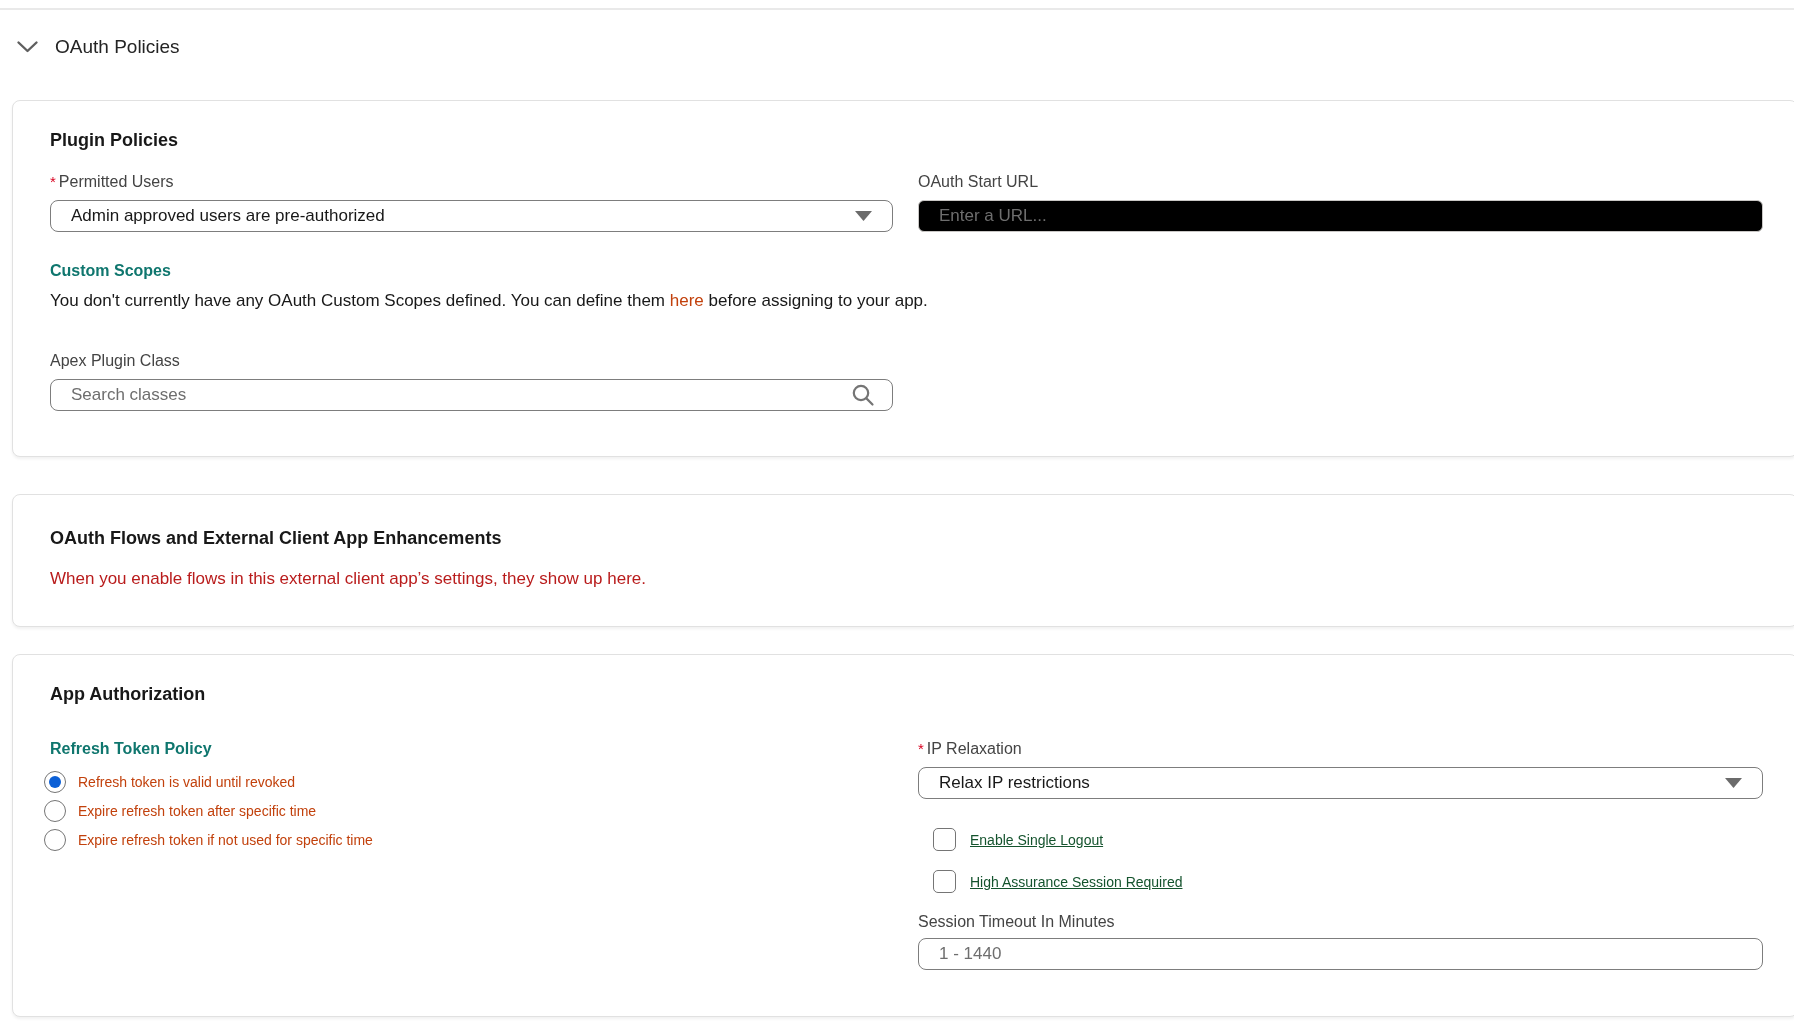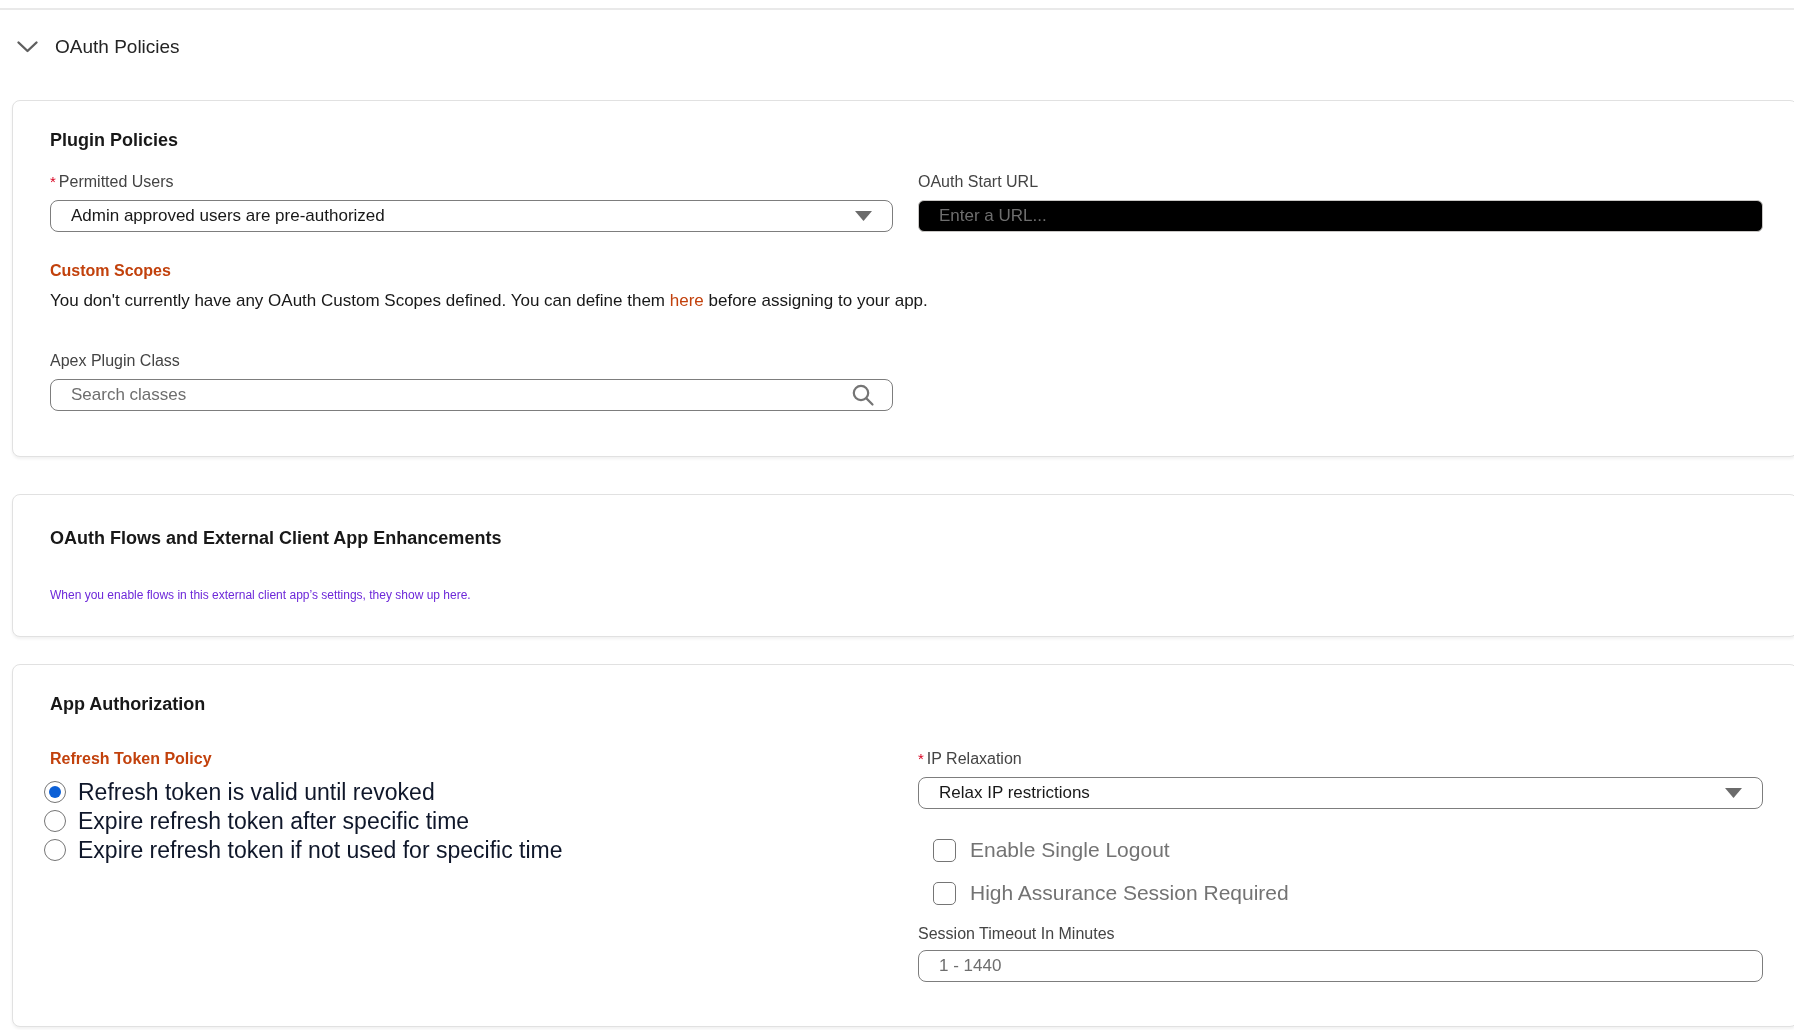--- a/index.html
+++ b/index.html
@@ -35,21 +35,21 @@
     border-radius: 8px;
     background: #fff;
     box-shadow: 0 2px 3px rgba(0,0,0,0.06);
     padding: 29px 34px 30px 37px;
   }
   .card-1 { margin-top: 40px; min-height: 357px; }
   .card-2 { margin-top: 37px; min-height: 133px; padding-top: 33px; }
   .card-3 { margin-top: 27px; min-height: 363px; }
 
   h2.card-title { font-size: 18px; font-weight: 700; color: #181818; line-height: 21px; }
-  h3.sub-title  { font-size: 16px; font-weight: 700; color: #c2410c; line-height: 20px; }
+  h3.sub-title  { font-size: 16px; font-weight: 700; color: #0f766e; line-height: 20px; }
 
   .form-grid {
     display: grid;
     grid-template-columns: 843px 1fr;
     column-gap: 25px;
     margin-top: 21px;
   }
   .form-grid.auth { margin-top: 34px; }
 
   .field-label {
@@ -97,21 +97,21 @@
     transform: translateY(-50%);
     display: inline-flex;
   }
 
   
   .custom-scopes { margin-top: 29px; }
   .custom-scopes p { margin-top: 9px; font-size: 17px; line-height: 22px; color: #181818; }
   a.inline-link { color: #c2410c; text-decoration: none; cursor: pointer; }
   .apex-field { margin-top: 39px; }
 
-  .flows-desc { margin-top: 35px; font-size: 12px; line-height: 22px; color: #6d28d9; }
+  .flows-desc { margin-top: 19px; font-size: 17px; line-height: 22px; color: #b91c1c; }
 
   
   .radio-group { margin-top: 11px; margin-left: -6px; display: flex; flex-direction: column; gap: 5px; }
   .radio-row { display: flex; align-items: center; gap: 12px; cursor: pointer; }
   .radio {
     width: 22px; height: 22px;
     border: 1.5px solid #757575;
     border-radius: 50%;
     background: #fff;
     flex: 0 0 auto;
@@ -119,34 +119,34 @@
   }
   .radio.checked::after {
     content: "";
     position: absolute;
     left: 50%; top: 50%;
     transform: translate(-50%, -50%);
     width: 12px; height: 12px;
     border-radius: 50%;
     background: #0b5fd6;
   }
-  .radio-label { font-size: 23px; color: #0f172a; line-height: 24px; }
+  .radio-label { font-size: 14px; color: #c2410c; line-height: 24px; }
 
   
   .checkbox-group { margin-top: 29px; margin-left: 15px; }
   .checkbox-row { display: flex; align-items: center; gap: 14px; cursor: pointer; }
   .checkbox-row + .checkbox-row { margin-top: 19px; }
   .checkbox {
     width: 23px; height: 23px;
     border: 1.5px solid #757575;
     border-radius: 5px;
     background: #fff;
     flex: 0 0 auto;
   }
-  .checkbox-label { font-size: 21px; color: #737373; }
+  .checkbox-label { font-size: 14px; color: #14532d; text-decoration: underline; }
 
   .session-field { margin-top: 19px; }
   .session-field .field-label { margin-bottom: 6px; }
 </style>
 </head>
 <body>
 
 <div class="top-divider"></div>
 
 <div class="section-header">

